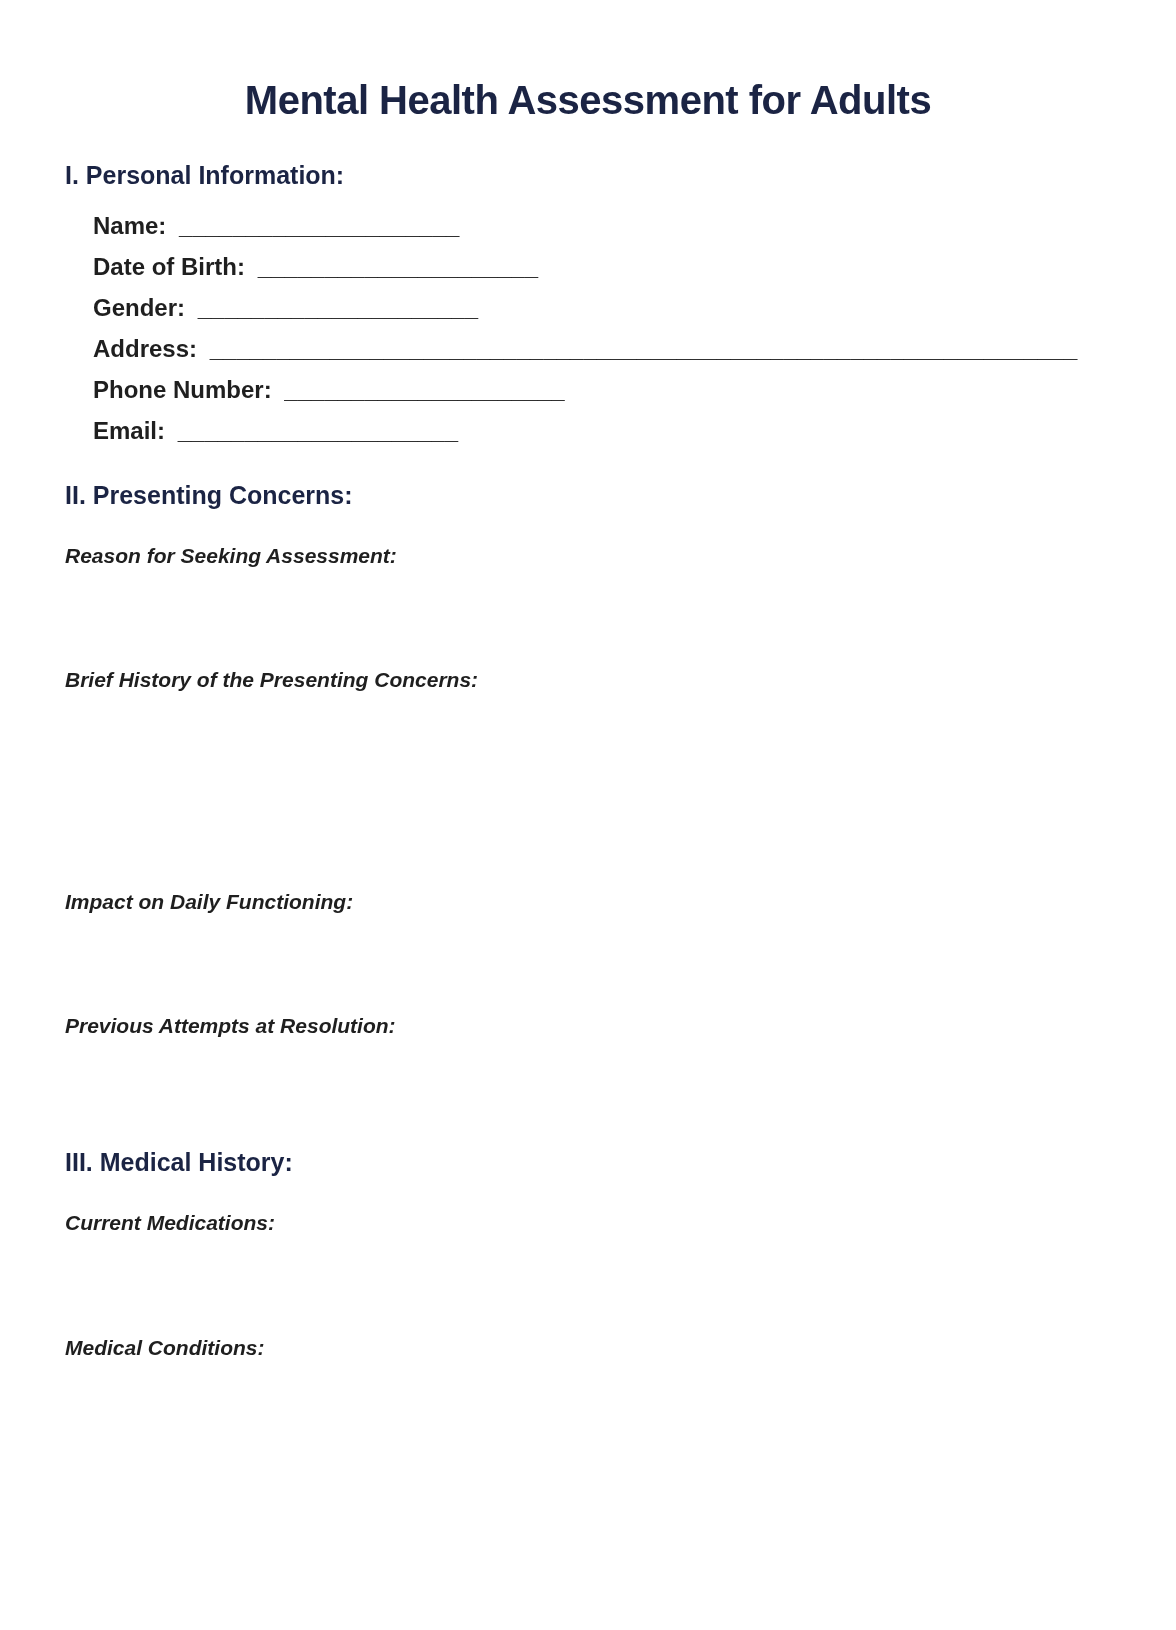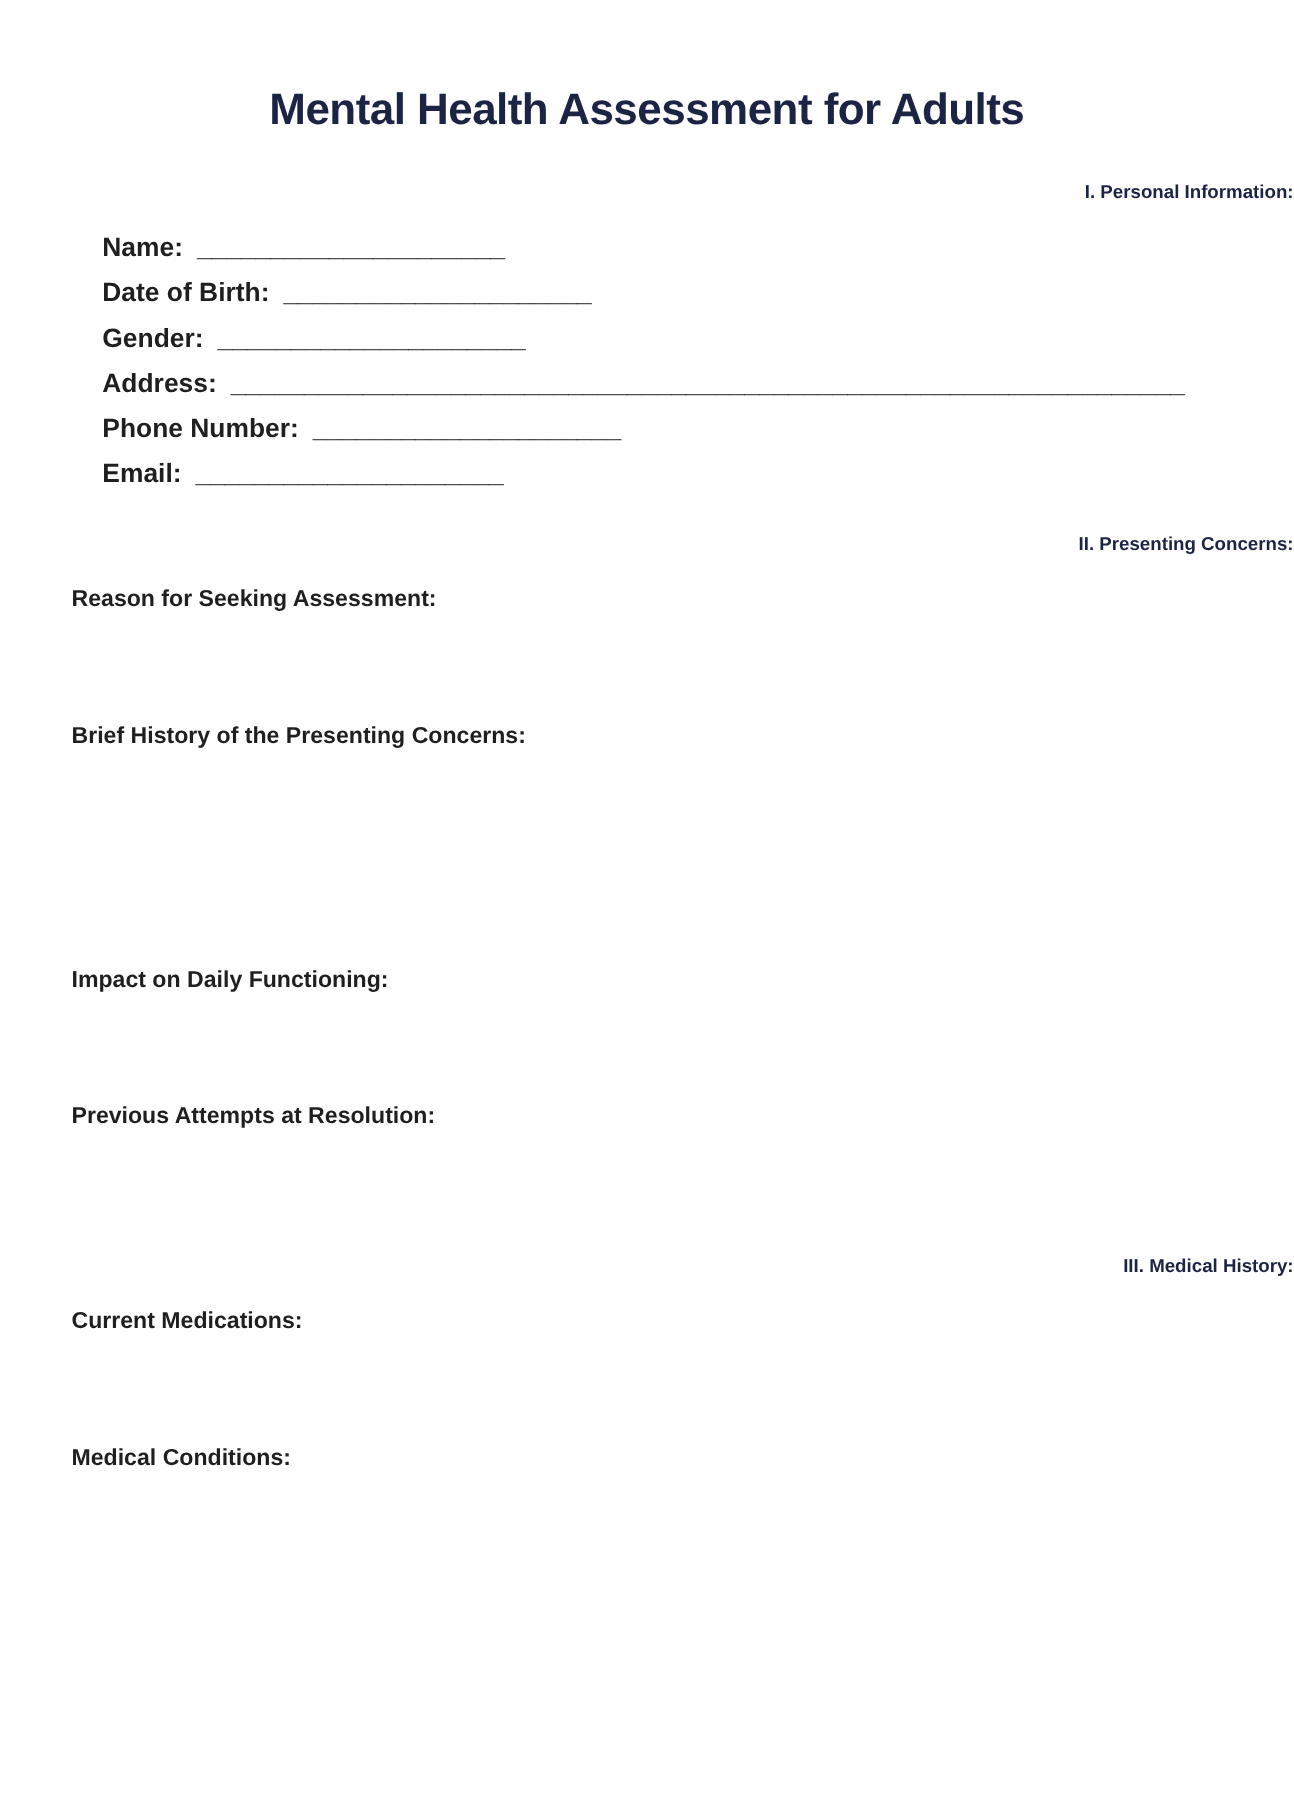--- a/index.html
+++ b/index.html
@@ -25,25 +25,24 @@
     padding-top: 78px;
     text-align: center;
     font-size: 40px;
     line-height: 44px;
     font-weight: bold;
     color: #1b2444;
     letter-spacing: -0.5px;
   }
   .section-heading {
     margin: 0 0 0 65px;
-    font-size: 17px;
+    font-size: 25px;
     line-height: 30px;
     font-weight: bold;
     color: #1b2444;
-    text-align: right;
   }
   .section-heading.first { margin-top: 38px; }
   .section-heading.second { margin-top: 36px; }
   .section-heading.third { margin-top: 10px; }
   .fields {
     margin-left: 65px;
     margin-top: 22px;
   }
   .field-row {
     font-size: 24px;
@@ -52,21 +51,21 @@
     white-space: nowrap;
     margin-left: 28px;
   }
   .field-row + .field-row { margin-top: 14px; }
   .field-label { color: #1f1f1f; }
   .fill-line {
     color: #1a1a1a;
     margin-left: 6px;
     letter-spacing: 0;
   }
-  .prompts { margin-left: 65px; margin-top: 22px; }
+  .prompts { margin-left: 65px; margin-top: 33px; font-style: italic; }
   .prompt-label {
     font-size: 21px;
     line-height: 26px;
     font-weight: bold;
     color: #1f1f1f;
     margin: 0;
   }
   .answer-area { height: 98px; }
   .answer-area.tall { height: 99px; }
   .answer-area.end { height: 120px; }

